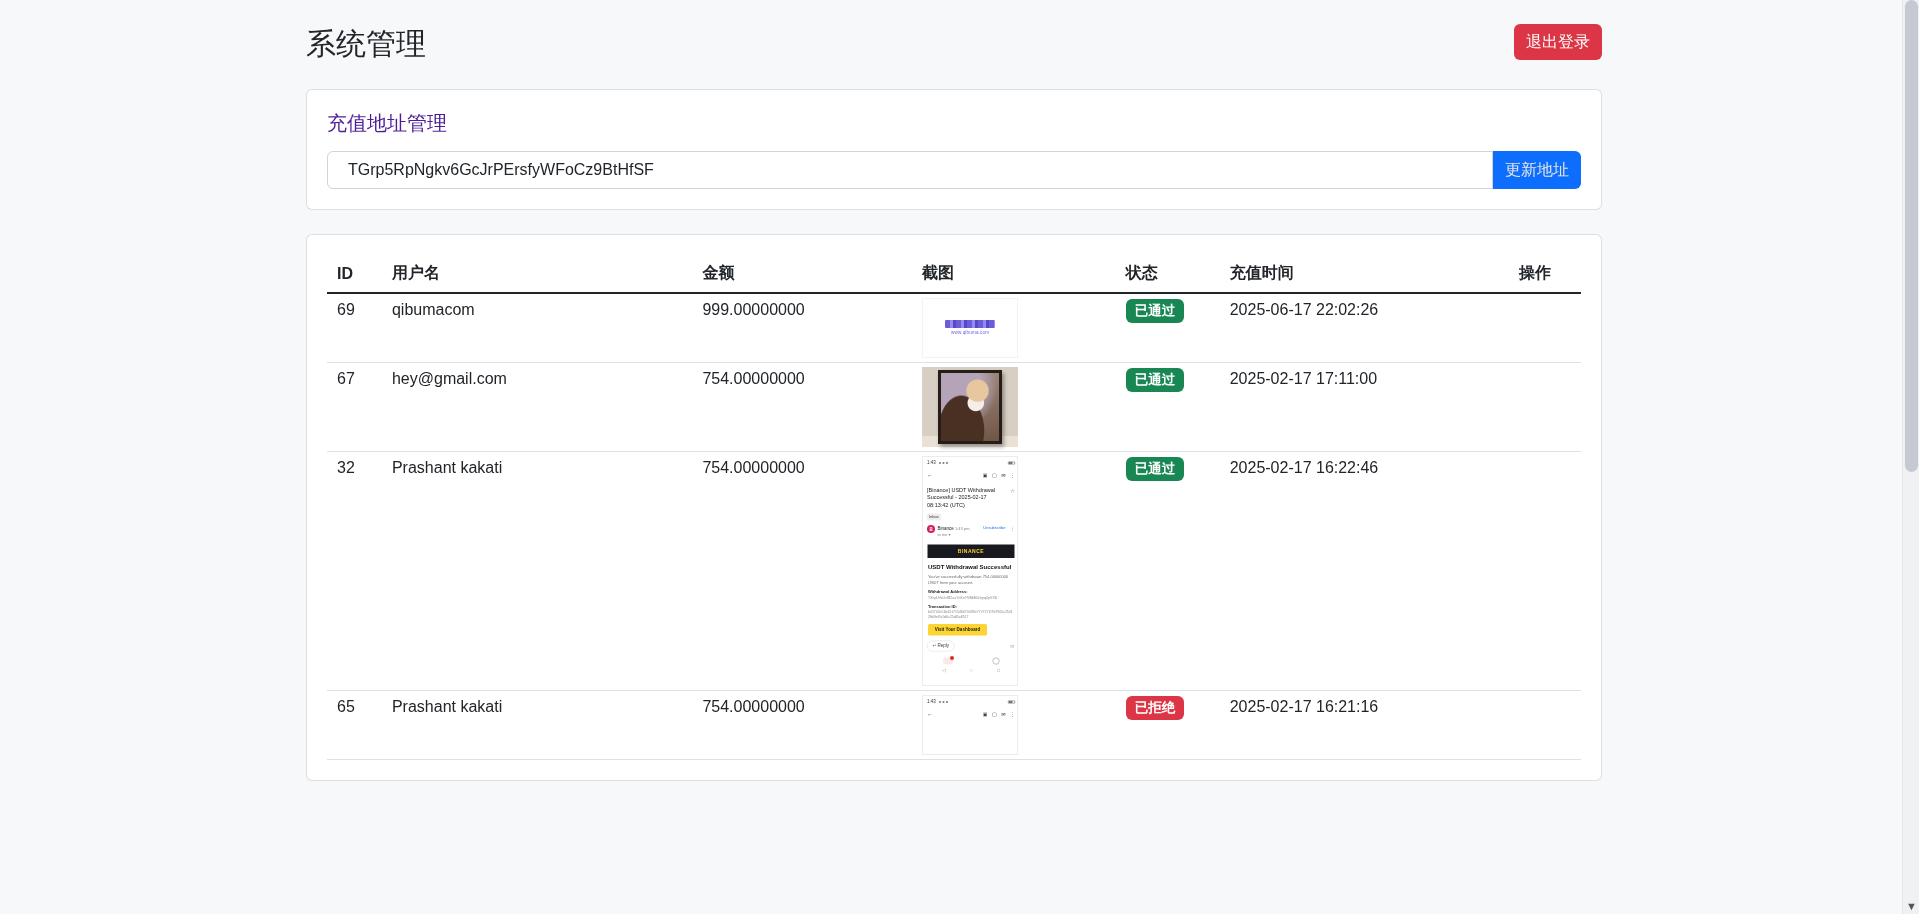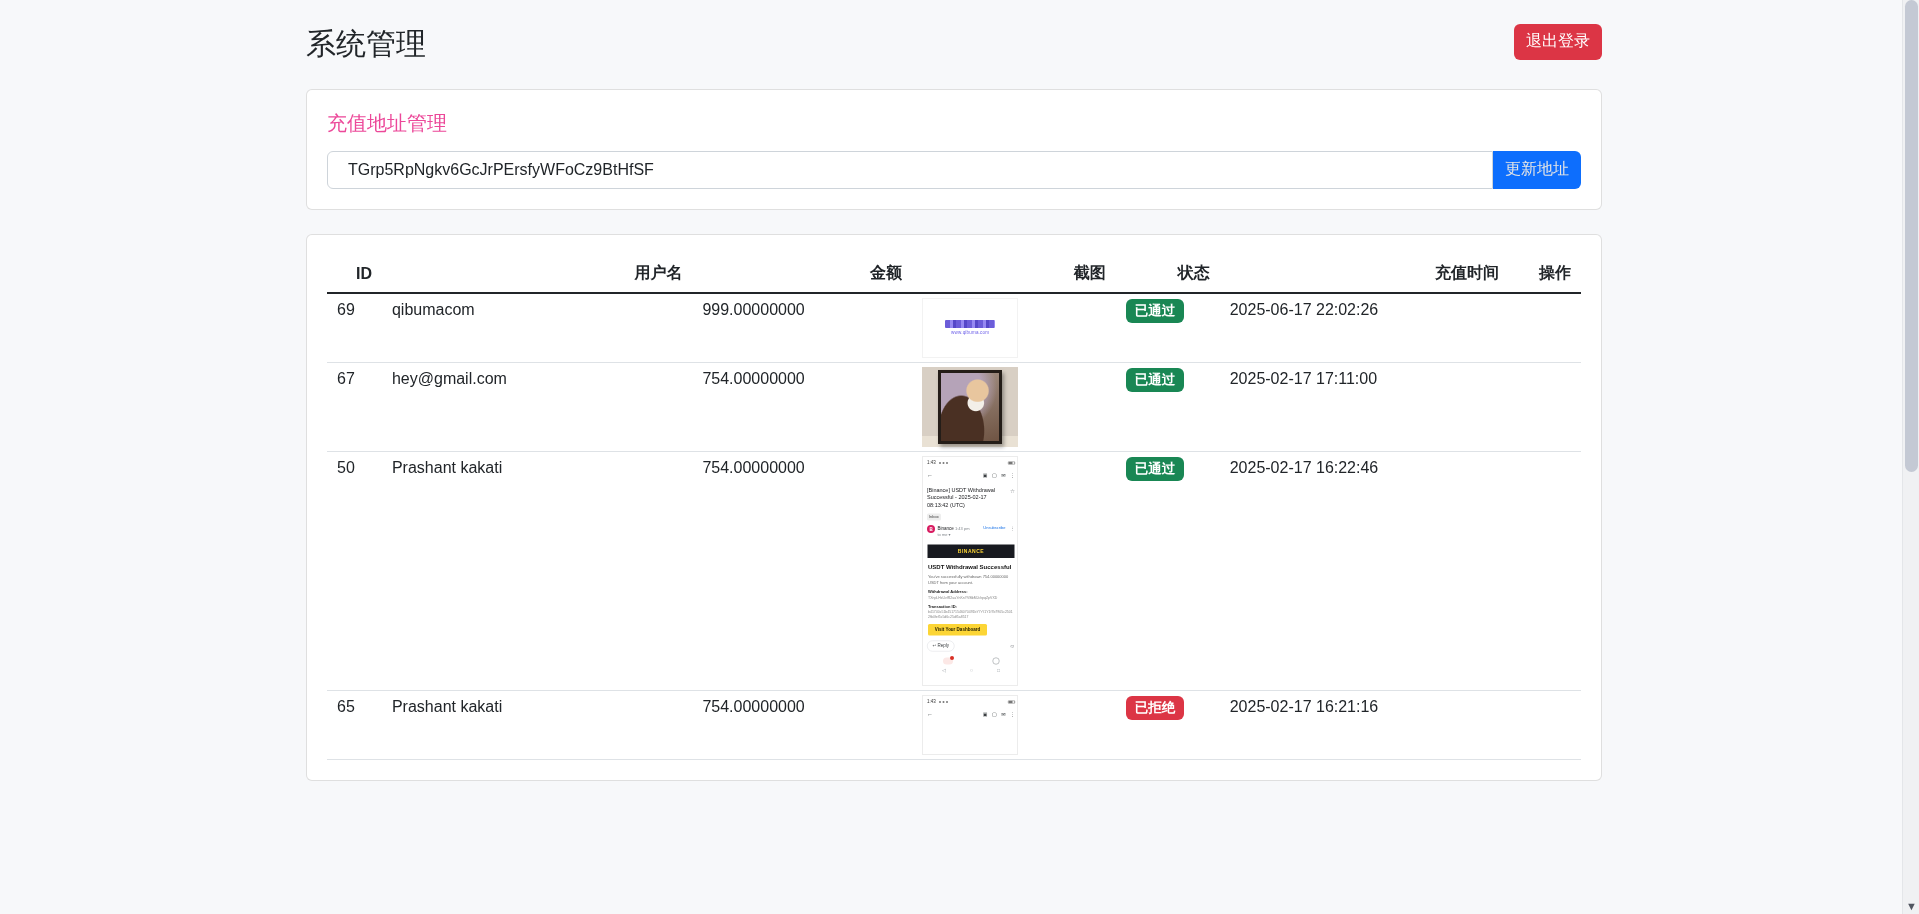--- a/index.html
+++ b/index.html
@@ -3,39 +3,39 @@
 <meta charset="utf-8">
 <style>
   * { margin:0; padding:0; box-sizing:border-box; }
   html,body { width:1919px; height:914px; overflow:hidden; }
   body { font-family:"Liberation Sans","DejaVu Sans",sans-serif; background:var(--page-bg,#f7f8fa); color:var(--text,#212529); position:relative; }
   .container { width:1296px; margin-left:306px; }
 
   
   .topbar { display:flex; justify-content:space-between; align-items:flex-start; padding-top:24px; }
   .page-title { font-size:30px; font-weight:500; color:#212529; }
-  .btn { display:inline-block; border:none; border-radius:6px; font-size:16px; line-height:1.5; padding:6px 12px; cursor:pointer; font-family:Liberation Mono, monospace; }
+  .btn { display:inline-block; border:none; border-radius:6px; font-size:16px; line-height:1.5; padding:6px 12px; cursor:pointer; font-family:Liberation Sans, sans-serif; }
   .btn-danger { background:var(--danger,#dc3545); color:#fff; }
   .btn-primary { background:var(--primary,#0d6efd); color:#e5e5e5; }
 
   
   .tabs { display:flex; margin-top:34px; border-bottom:1px solid var(--border,#dee2e6); }
   .tab { background:transparent; border:1px solid transparent; border-radius:6px 6px 0 0; padding:8px 16px; font-size:16px; color:var(--link,#0d6efd); cursor:pointer; font-family:inherit; margin-bottom:-1px; }
   .tab.active { background:#fff; border-color:#dee2e6 #dee2e6 #fff; color:#495057; }
 
   
   .card { background:#fff; border:1px solid rgba(0,0,0,.125); border-radius:6px; margin-top:24px; padding:20px; }
-  .card-heading { font-size:20px; font-weight:500; color:#ec4899; margin-bottom:14px; }
+  .card-heading { font-size:20px; font-weight:500; color:#4c1d95; margin-bottom:14px; }
   .input-group { display:flex; width:100%; }
   .input-group input { flex:1; height:38px; border:1px solid #ced4da; border-radius:6px 0 0 6px; padding:6px 20px; font-size:16px; color:#212529; font-family:inherit; outline:none; }
   .input-group .btn { border-radius:0 6px 6px 0; white-space:nowrap; }
 
   
   table { width:100%; border-collapse:collapse; font-size:16px; }
-  th { text-align:right; font-weight:700; padding:8px 10px; border-bottom:2px solid #212529; }
+  th { text-align:left; font-weight:700; padding:8px 10px; border-bottom:2px solid #212529; }
   td { text-align:left; padding:4px 10px; border-bottom:1px solid var(--border,#dee2e6); vertical-align:top; line-height:1.5; }
   .badge { display:inline-block; color:#fff; font-size:13.5px; font-weight:700; padding:4px 9px; border-radius:6px; line-height:1.2; }
   .badge.approved { background:var(--success,#198754); }
   .badge.rejected { background:var(--danger,#dc3545); }
 
   
   .shot-logo { width:96px; height:60px; background:#fff; border:1px solid #f2f2f2; display:flex; flex-direction:column; align-items:center; justify-content:center; gap:2px; cursor:pointer; }
   .logo-line1 { width:50px; height:8px; border-radius:1px; opacity:.9;
      background:repeating-linear-gradient(90deg,#5b4bd4 0 5px,#8a7cf0 5px 8px,#4334c2 8px 11px); }
   .logo-line2 { font-size:4.5px; color:#6a5de8; letter-spacing:.2px; }
@@ -158,21 +158,21 @@
     <div class="portrait-frame">
       <div class="portrait-canvas"></div>
     </div>
   </div>
             </td>
     <td><span class="badge approved">已通过</span></td>
     <td>2025-02-17 17:11:00</td>
     <td></td>
   </tr>
           <tr>
-    <td>50</td>
+    <td>32</td>
     <td>Prashant kakati</td>
     <td>754.00000000</td>
     <td>
               <div class="shot-email-wrap">
     <div class="shot-email">
       <div class="em-status">
         <span class="em-time">1:43</span>
         <span class="em-dots">
                       <i></i>
                       <i></i>

